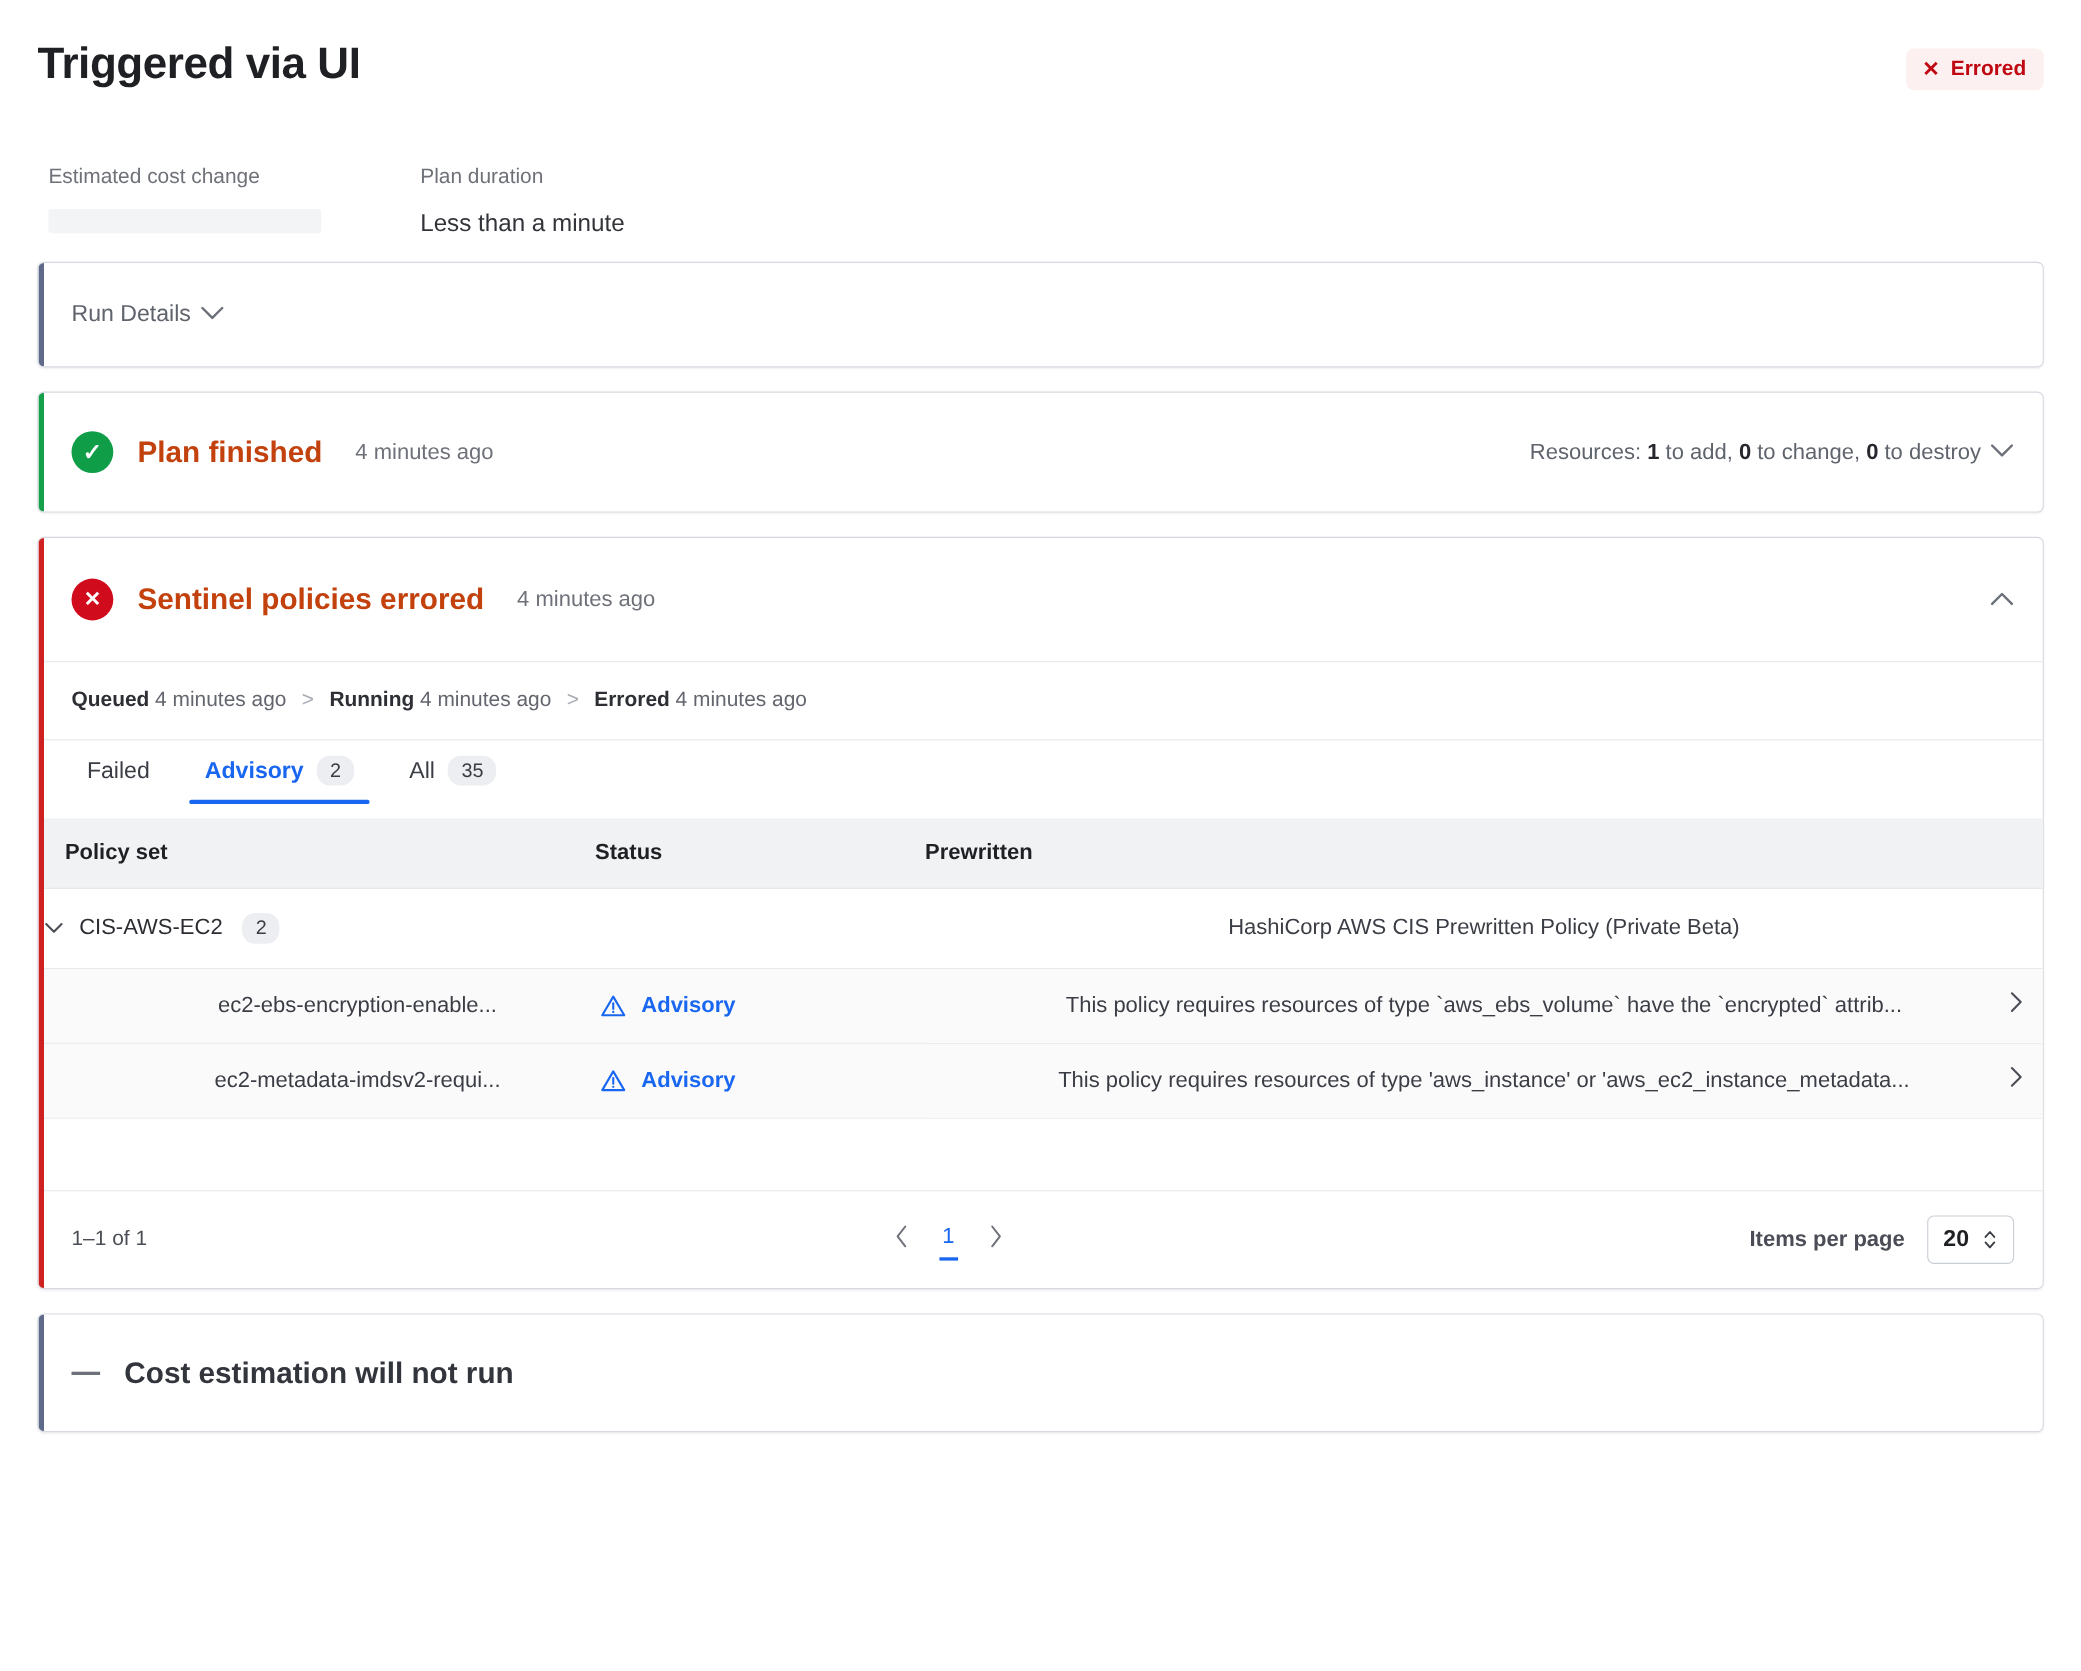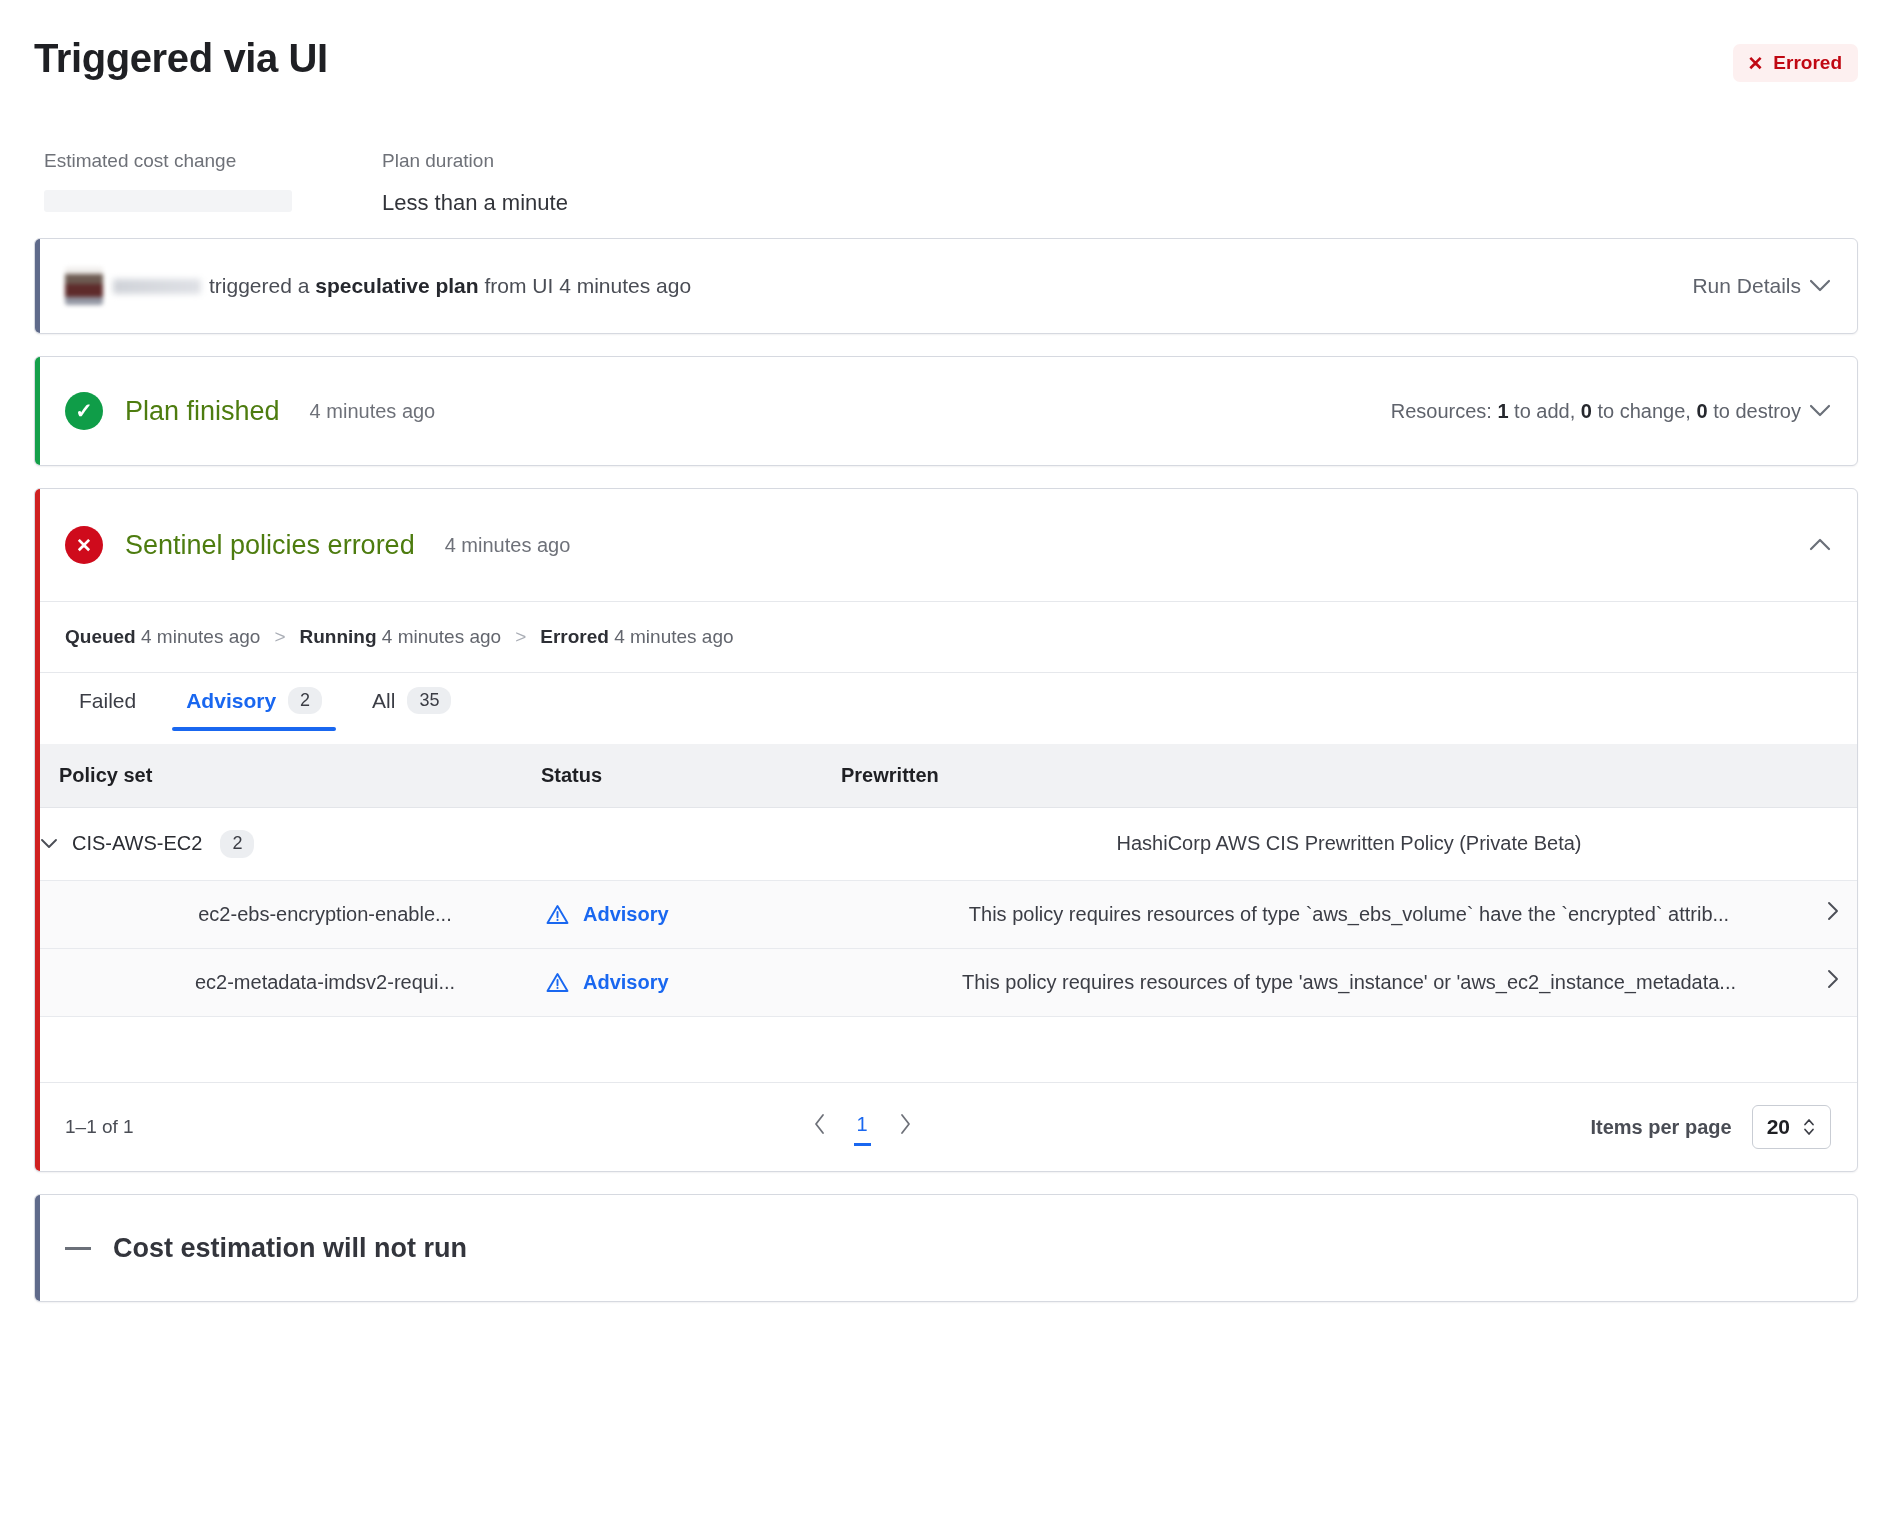--- a/index.html
+++ b/index.html
@@ -103,21 +103,21 @@
   
   .plan-card .card-row { height: 108px; }
   .status-left { display: flex; align-items: center; gap: 22px; }
   .circle-ico {
     width: 38px; height: 38px; border-radius: 50%;
     display: flex; align-items: center; justify-content: center;
     color: #ffffff; font-size: 21px; font-weight: 700; flex: 0 0 auto;
   }
   .circle-ico.ok { background: #0f9d48; }
   .circle-ico.err { background: #cf0b1c; font-size: 19px; }
-  .status-title { font-size: 27px; font-weight: 400; color: #4d7c0f; }
+  .status-title { font-size: 27px; font-weight: 700; color: #c2410c; }
   .status-time { font-size: 20px; color: #6e7179; margin-left: 8px; }
   .resources-summary { font-size: 20px; color: #5f636c; }
   .resources-summary b { color: #26282e; font-weight: 700; }
 
   
   .sentinel-head { height: 112px; }
   .sentinel-head .chev { font-size: 22px; }
   .timeline {
     border-top: 1px solid #e6e8ec;
     padding: 24px 30px; display: flex; align-items: center; gap: 0;
@@ -231,25 +231,20 @@
       <div class="redacted-bar"></div>
     </div>
     <div class="summary-cell">
       <div class="summary-label">Plan duration</div>
       <div class="summary-value">Less than a minute</div>
     </div>
   </div>
 
   <div class="card edge-slate trigger-card">
     <div class="card-row">
-      <div class="trigger-left">
-        <span class="avatar"></span>
-        <span class="username-redacted"></span>
-        <span class="trigger-text"><span>triggered a </span><b>speculative plan</b><span> from UI 4 minutes ago</span></span>
-      </div>
       <div class="run-details">
         <span>Run Details</span>
         <span class="chev">
           <svg width="22" height="14" viewBox="0 0 22 14" fill="none">
               <path d="M2 2 L11 11 L20 2" stroke="#6b7079" stroke-width="2.2" stroke-linecap="round" stroke-linejoin="round"></path>
             </svg>
         </span>
       </div>
     </div>
   </div>

